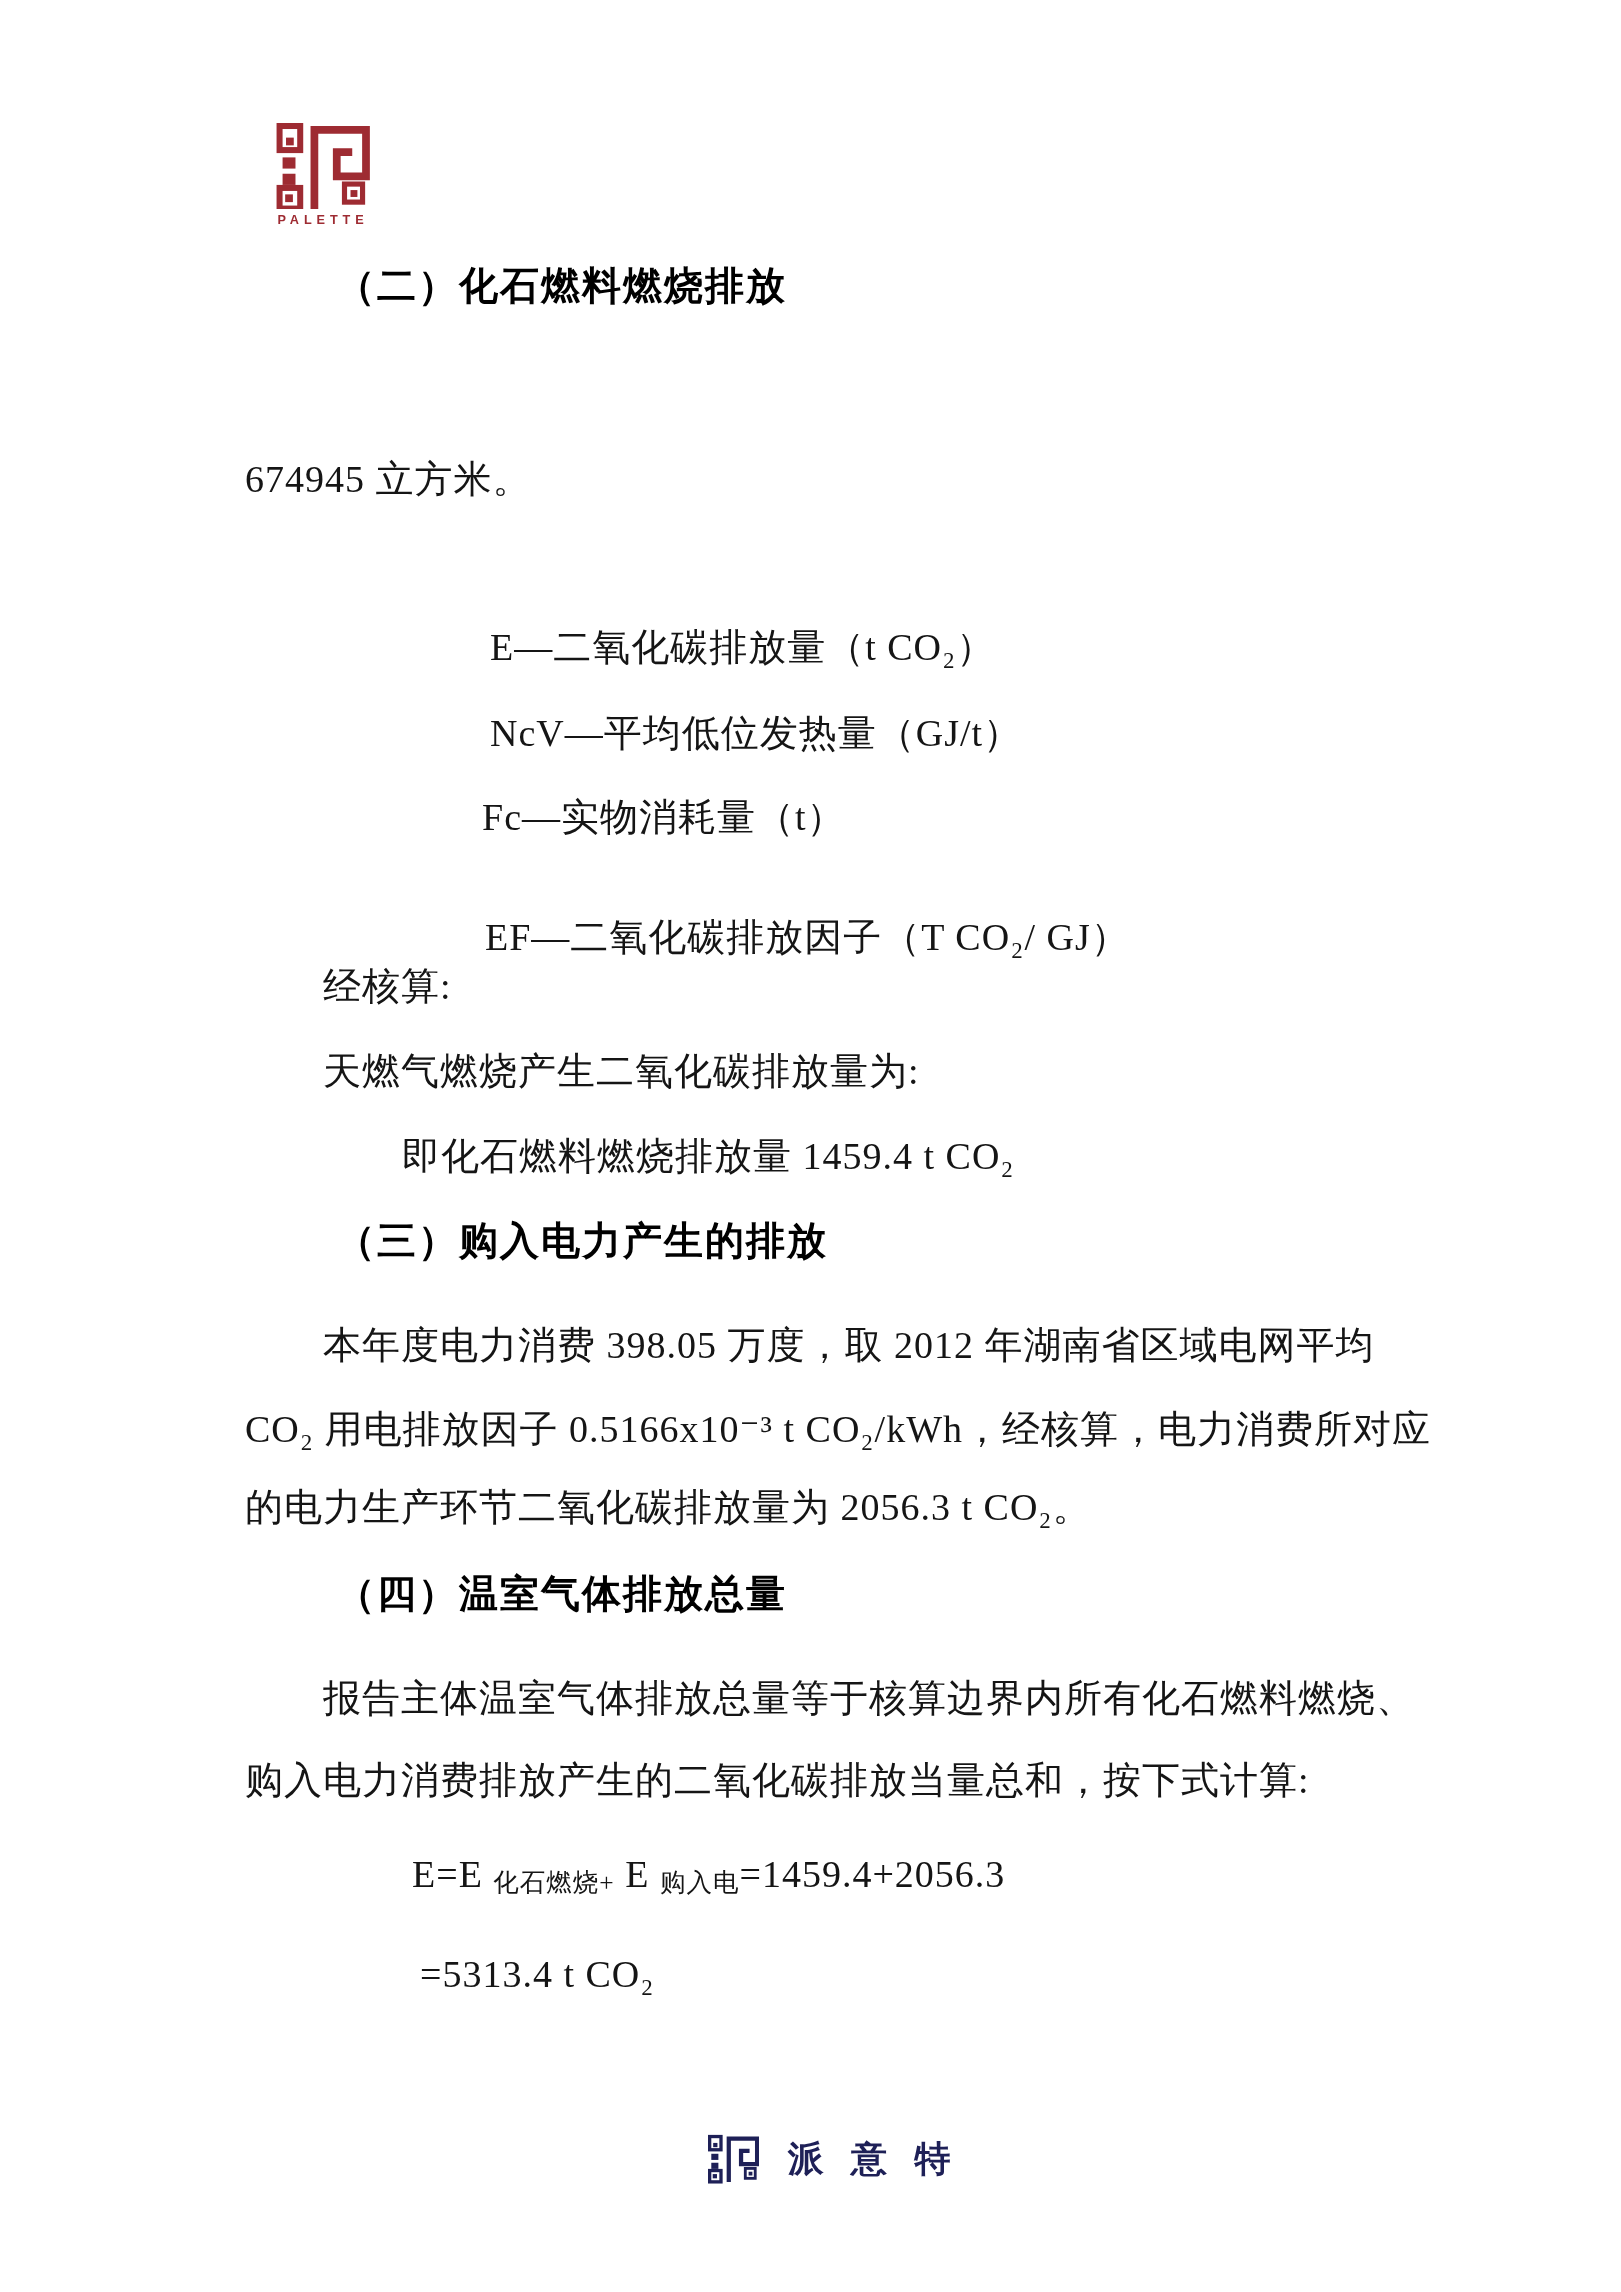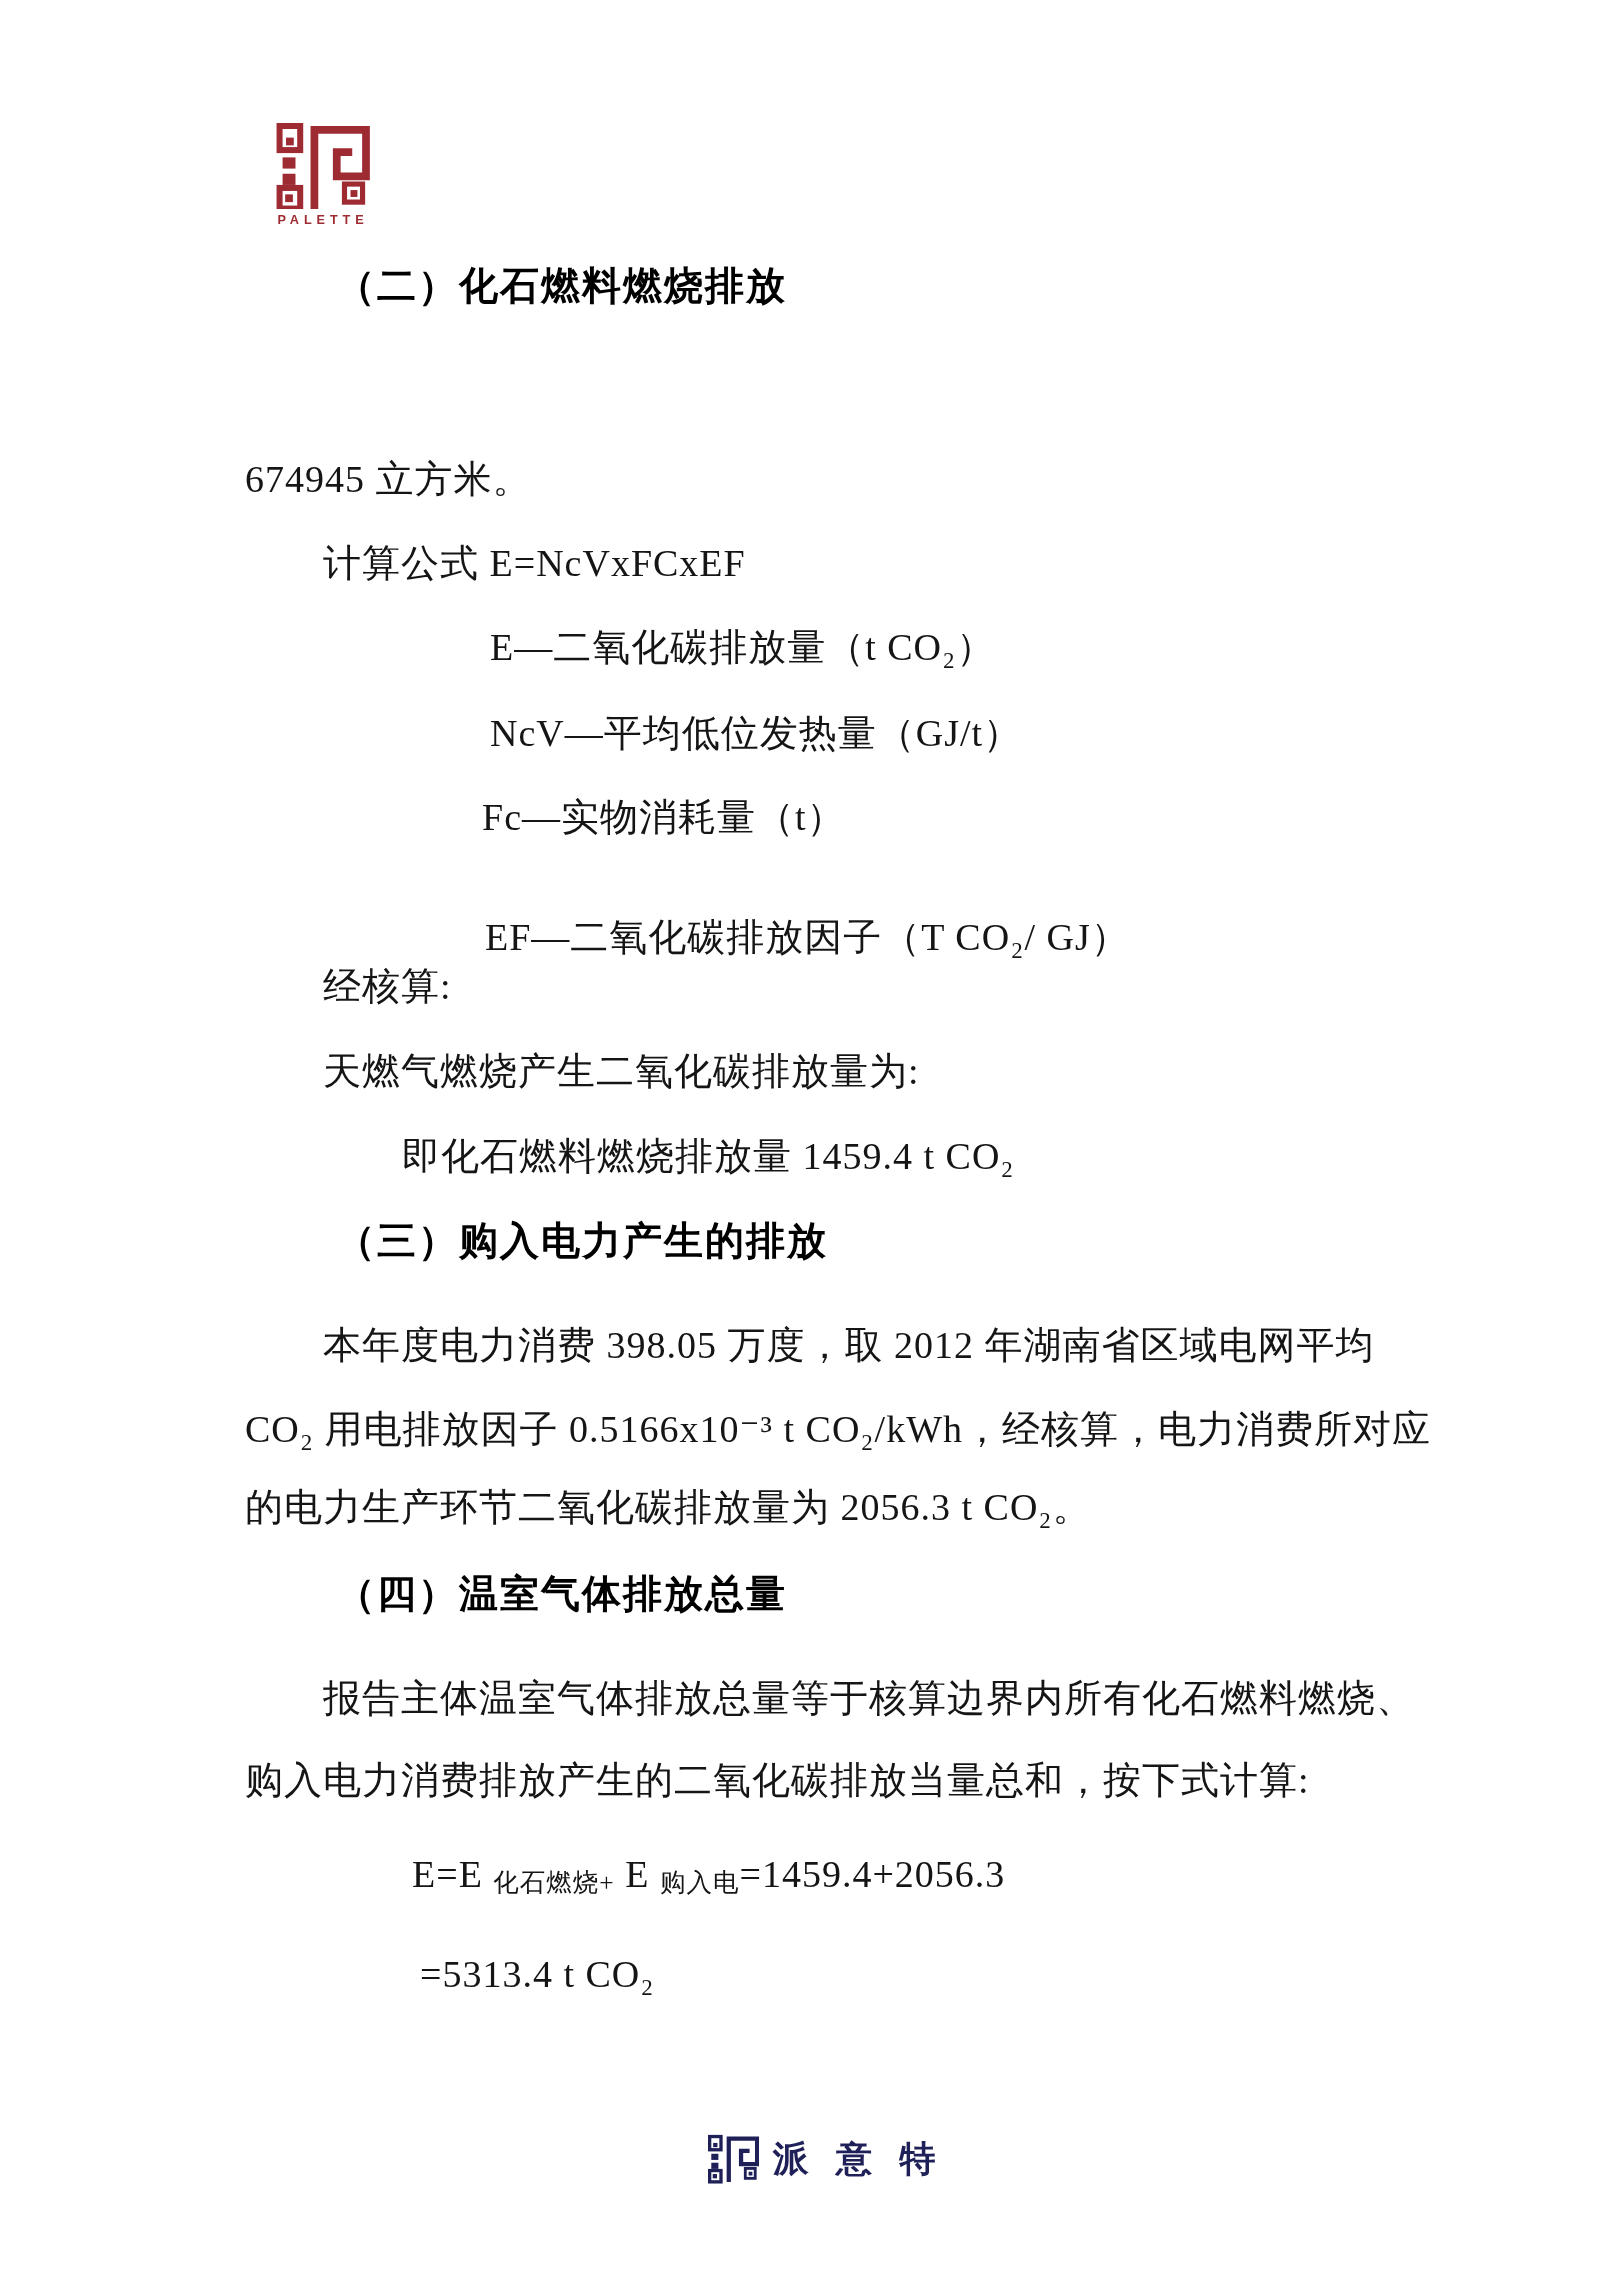--- a/index.html
+++ b/index.html
@@ -38,20 +38,21 @@
   }
   .brand-footer{
     position:absolute;left:708px;top:2129px;
     display:flex;align-items:center;gap:13.7px;
   }
   .brand-footer .brand-text{
     font-family:"Liberation Sans","DejaVu Sans",sans-serif;
     font-size:36px;font-weight:bold;
     letter-spacing:27.4px;
     line-height:1;
+    margin-left:15px;
   }
   .sub-small{
     font-size:25.5px;
     vertical-align:-3.9px;
     letter-spacing:1px;
   }
   .logo-icon{display:block;margin:0 auto;}
 </style>
 </head>
 <body>
@@ -70,21 +71,20 @@
       <rect x="10" y="83" width="9" height="9" fill="currentColor"></rect>
       <path d="M44 100 V8 H104 V62 H70 V34 H88" fill="none" stroke="currentColor" stroke-width="9"></path>
       <rect x="79" y="71" width="21" height="21" fill="none" stroke="currentColor" stroke-width="6"></rect>
       <rect x="86" y="78" width="8" height="8" fill="currentColor"></rect>
     </svg>
     <div class="brand-text">PALETTE</div>
   </div>
 
   <div class="line heading" style="left:336px;top:263px;">（二）化石燃料燃烧排放</div>
   <div class="line" style="left:245px;top:457px;">674945 立方米。</div>
-  <div class="line" style="left:323px;top:541px;">计算公式 E=NcVxFCxEF</div>
   <div class="line" style="left:490px;top:625px;">E—二氧化碳排放量（t CO₂）</div>
   <div class="line" style="left:490px;top:711px;">NcV—平均低位发热量（GJ/t）</div>
   <div class="line" style="left:482px;top:795px;">Fc—实物消耗量（t）</div>
   <div class="line" style="left:485px;top:879px;margin-top:36px;">EF—二氧化碳排放因子（T CO₂/ GJ）</div>
   <div class="line" style="left:323px;top:964px;">经核算:</div>
   <div class="line" style="left:323px;top:1049px;">天燃气燃烧产生二氧化碳排放量为:</div>
   <div class="line" style="left:402px;top:1134px;">即化石燃料燃烧排放量 1459.4 t CO₂</div>
 
   <div class="line heading" style="left:336px;top:1218px;">（三）购入电力产生的排放</div>
   <div class="line" style="left:323px;top:1323px;">本年度电力消费 398.05 万度，取 2012 年湖南省区域电网平均</div>

